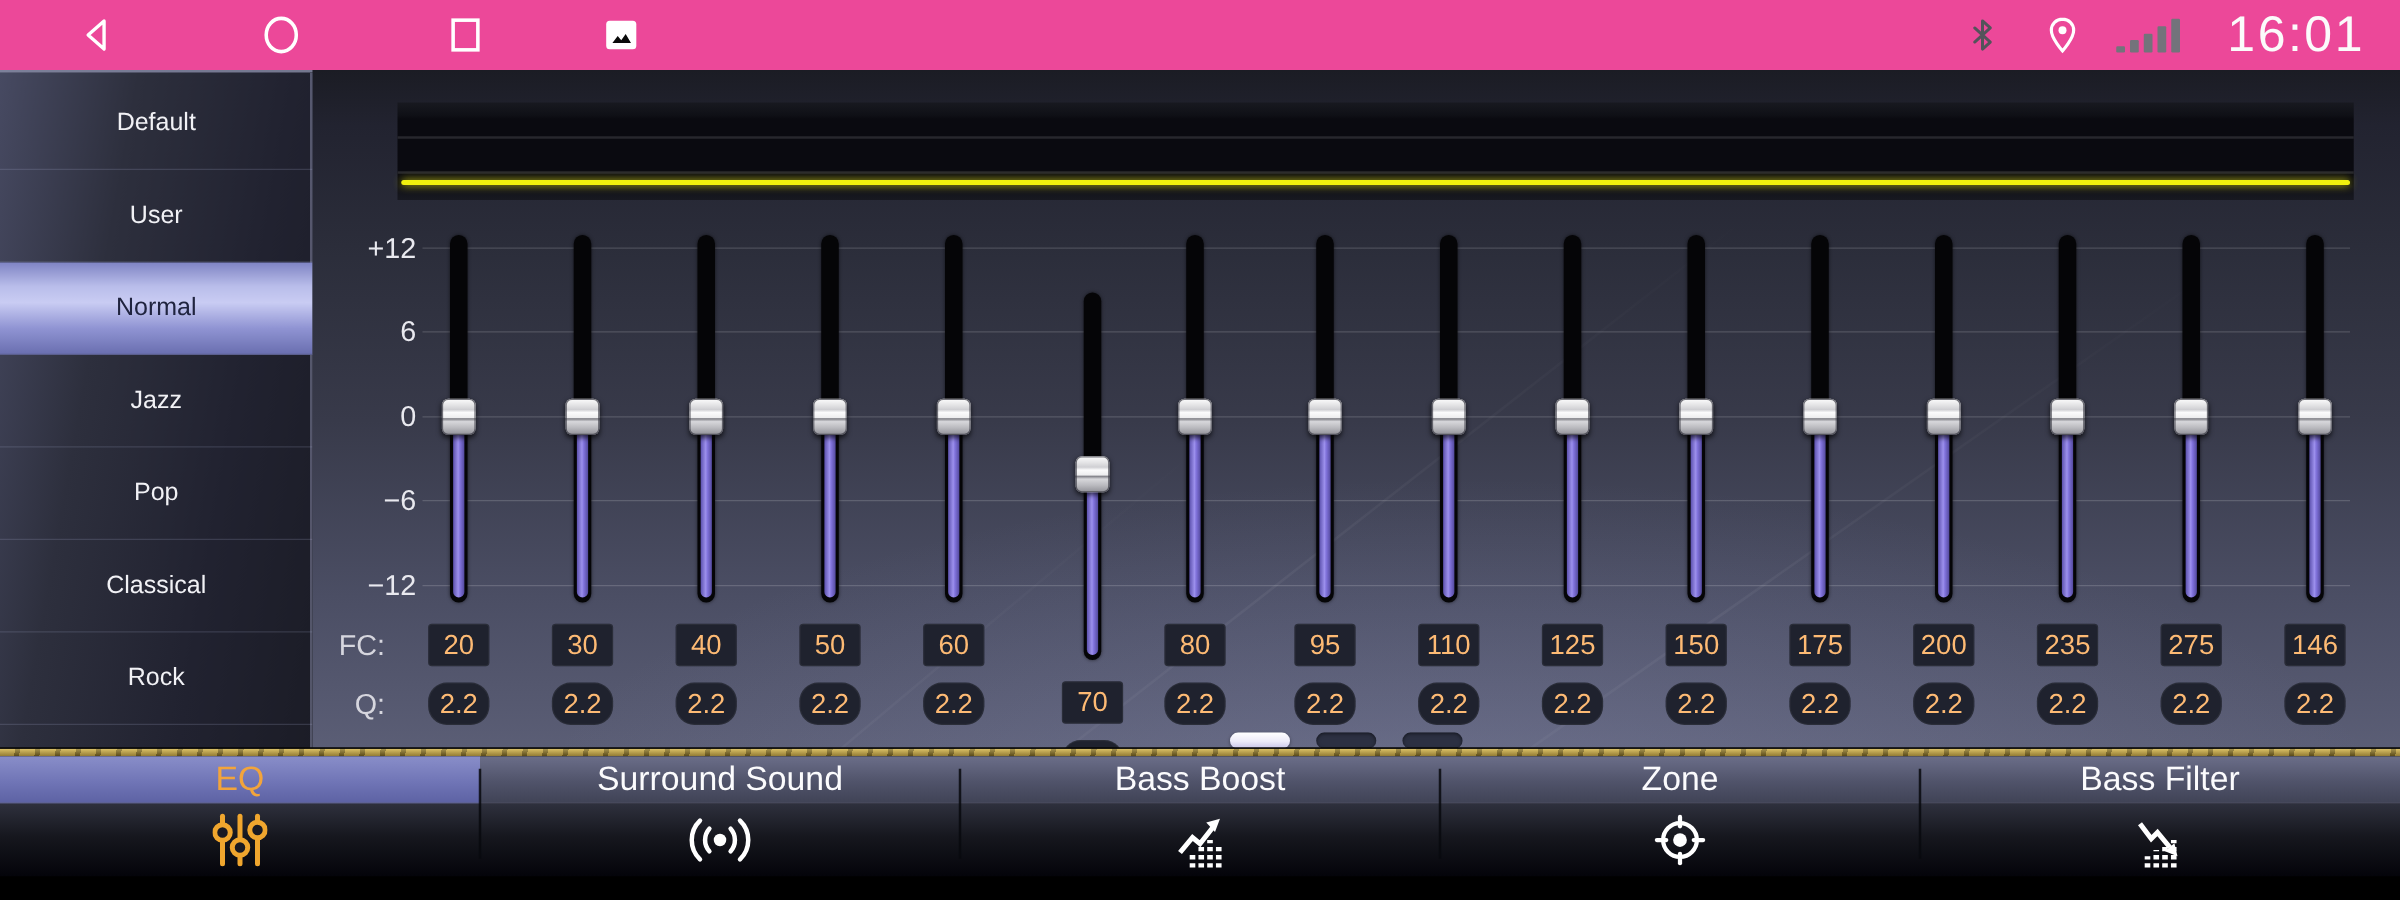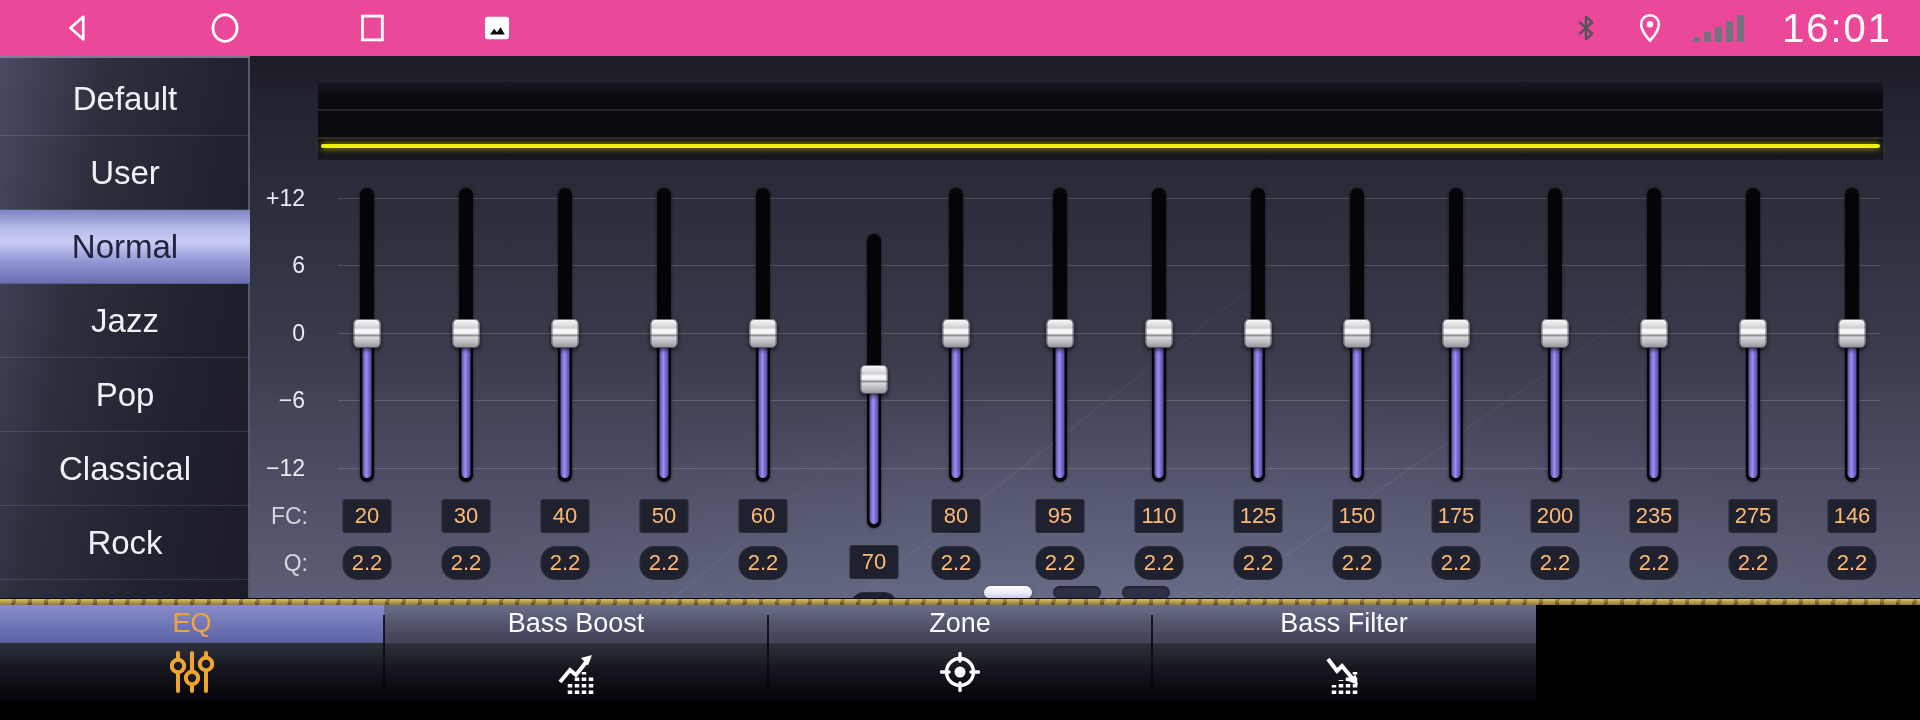--- a/index.html
+++ b/index.html
@@ -14,40 +14,40 @@
   .sigbars{position:absolute;left:1693px;top:50%;transform:translateY(-50%);display:flex;align-items:flex-end;gap:4px;height:28px;}
   .sigbars i{display:block;width:7px;background:#73737b;border-radius:1px;}
 
   
   .sidebar{position:absolute;left:0;top:56px;width:250px;height:561px;z-index:2;overflow:hidden;
     background:linear-gradient(100deg,#474a62 0%,#2d2f3d 32%,#212230 68%,#1b1c26 100%);
     border-top:2px solid rgba(190,195,230,.55);
     box-shadow:inset -2px 0 0 rgba(175,180,215,.38);
     box-sizing:border-box;padding-top:4px;}
   .preset{height:73px;display:flex;align-items:center;justify-content:center;
-    font-size:33px;color:#f1f1f5;border-bottom:1px solid rgba(165,170,205,.20);}
+    font-size:20px;color:#f1f1f5;border-bottom:1px solid rgba(165,170,205,.20);}
   .preset.selected{
     background:linear-gradient(180deg,#7f84c4 0%,#b9bdea 26%,#c9ccf3 44%,#9094d3 72%,#6a6fb0 100%);
     color:#20243f;border-bottom:1px solid rgba(20,22,40,.35);}
 
   
   .main{position:absolute;left:250px;top:56px;width:1670px;height:561px;overflow:hidden;z-index:1;
     background:linear-gradient(180deg,#1b1c24 0%,#222330 8%,#2b2d3a 25%,#383a4a 50%,#4b4e64 75%,#5d6078 100%);}
   .main::before{content:'';position:absolute;inset:0;pointer-events:none;
     background:radial-gradient(1150px 430px at 55% 108%,rgba(150,155,195,.28),rgba(0,0,0,0) 65%);}
   .streak{position:absolute;width:2px;height:1000px;pointer-events:none;
     background:linear-gradient(rgba(255,255,255,0),rgba(255,255,255,.05),rgba(255,255,255,0));}
 
   .graph{position:absolute;left:68px;top:26px;width:1565px;height:78px;
     background:linear-gradient(180deg,#181920 0%,#0f1016 13%,#0a0a10 17%,#0a0a10 83%,#121219 87%,#171820 100%);}
   .graph .gl{position:absolute;left:0;right:0;height:2px;background:#27272d;}
   .curve{position:absolute;left:3px;right:3px;top:62px;height:4px;border-radius:2px;
     box-shadow:0 0 7px rgba(242,242,20,.85);}
 
-  .tick-label{position:absolute;left:0;width:55px;text-align:right;font-size:23px;color:#e9e9ef;line-height:28px;}
+  .tick-label{position:absolute;left:0;width:55px;text-align:right;font-size:23px;color:#e9e9ef;line-height:28px;padding-left:28px;}
   .hgrid{position:absolute;left:88px;width:1542px;height:1px;background:rgba(255,255,255,.16);}
 
   .col{position:absolute;top:0;width:72px;height:561px;}
   .track{position:absolute;left:50%;transform:translateX(-50%);top:132px;width:14px;height:294px;
     background:#050507;border-radius:8px;box-shadow:0 0 3px rgba(0,0,0,.6);}
   .fill{position:absolute;left:50%;transform:translateX(-50%);width:9px;border-radius:5px;
     background:linear-gradient(90deg,#5c51ad 0%,#9c90ec 45%,#8274dd 60%,#544a9e 100%);}
   .thumb{position:absolute;left:50%;transform:translateX(-50%);width:27px;height:29px;border-radius:5px;
     background:linear-gradient(180deg,#fdfdfd 0%,#e3e3e5 18%,#cfcfd3 30%,#fbfbfc 38%,#ededef 52%,#7e7e85 55%,#d7d7db 63%,#bababf 80%,#8f8f96 100%);
     box-shadow:0 2px 4px rgba(0,0,0,.65), inset 0 0 0 1px rgba(55,55,65,.7);}
@@ -318,20 +318,35 @@
     <g stroke="#f0a62e" stroke-width="4" fill="#191a23">
       <circle cx="8" cy="17" r="6.2"></circle>
               <circle cx="22" cy="29" r="6.2"></circle>
               <circle cx="36" cy="15" r="6.2"></circle>
     </g>
   </svg>
 </div>
         <div class="tab-div"></div>
       </div>
       <div class="tab">
+        <div class="tab-label">Surround Sound</div>
+        <div class="tab-icons">
+  <svg width="56" height="42" viewBox="0 0 56 42">
+    <circle cx="28" cy="21" r="5" fill="#fff"></circle>
+    <g stroke="#fff" stroke-width="3.6" fill="none" stroke-linecap="round">
+      <path d="M19.5 12 a13.5 13.5 0 0 0 0 18"></path>
+      <path d="M12 5.5 a21.5 21.5 0 0 0 0 31"></path>
+      <path d="M36.5 12 a13.5 13.5 0 0 1 0 18"></path>
+      <path d="M44 5.5 a21.5 21.5 0 0 1 0 31"></path>
+    </g>
+  </svg>
+</div>
+        <div class="tab-div"></div>
+      </div>
+      <div class="tab">
         <div class="tab-label">Bass Boost</div>
         <div class="tab-icons">
   <svg width="46" height="46" viewBox="0 0 46 46">
     <g stroke="#fff" stroke-width="4.5" stroke-dasharray="3.5 3" fill="none">
       <path d="M17 45 V33"></path>
               <path d="M24 45 V28"></path>
               <path d="M31 45 V23"></path>
               <path d="M38 45 V28"></path>
     </g>
     <polyline points="7,33 17,21 23,26 34,12" stroke="#fff" stroke-width="4" fill="none"></polyline>

